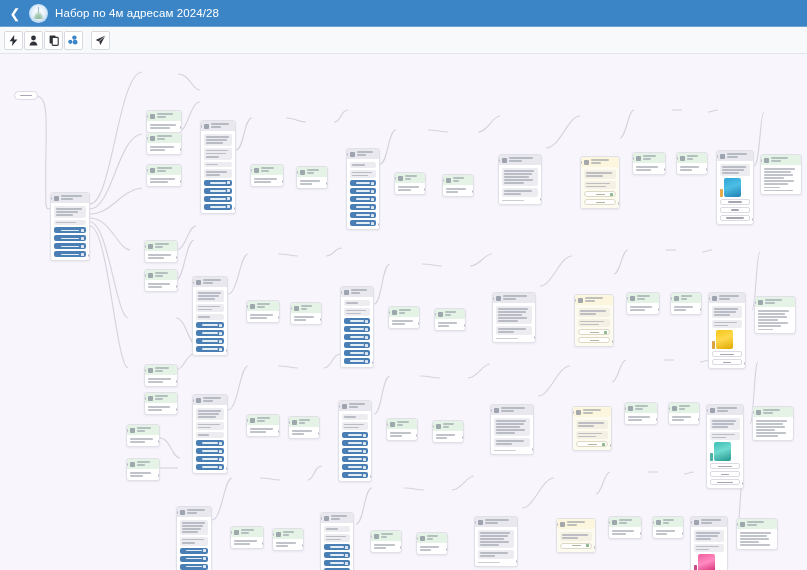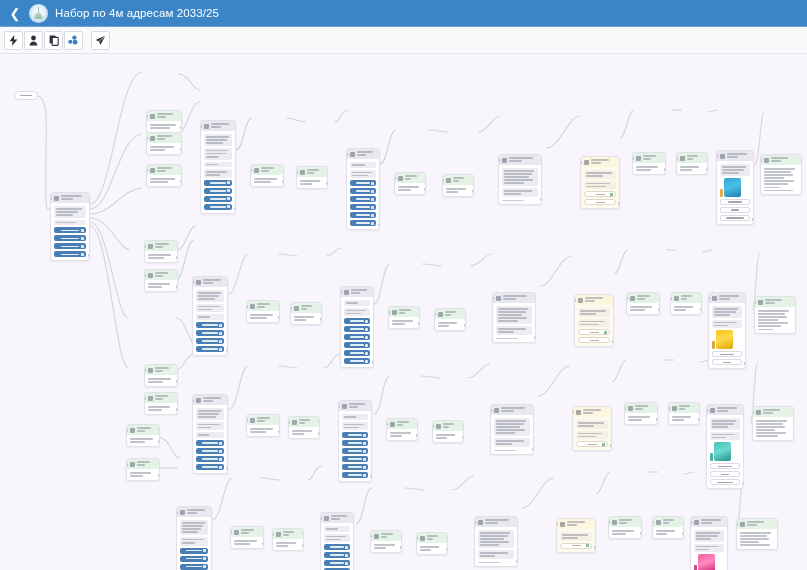--- a/index.html
+++ b/index.html
@@ -149,21 +149,21 @@
   .start-node .bl { width: 52%; height: 1.8px; border-radius: 1px; background: #a9a5b6; }
 </style>
 </head>
 <body>
 
 <div id="app">
 
   <div class="titlebar">
     <div class="back-arrow">❮</div>
     <div class="brand-logo"></div>
-    <div class="title-text">Набор по 4м адресам 2033/25</div>
+    <div class="title-text">Набор по 4м адресам 2024/28</div>
   </div>
 
   <div class="toolbar">
     <div class="tb-btn">
       <svg width="9" height="11" viewBox="0 0 9 11">
         <path d="M5.2 0 0.6 6.2h3L3 11 8.4 4.4H5.1L5.2 0z" fill="#2e3238"></path>
       </svg>
     </div>
     <div class="tb-btn">
       <svg width="9" height="11" viewBox="0 0 9 11">

